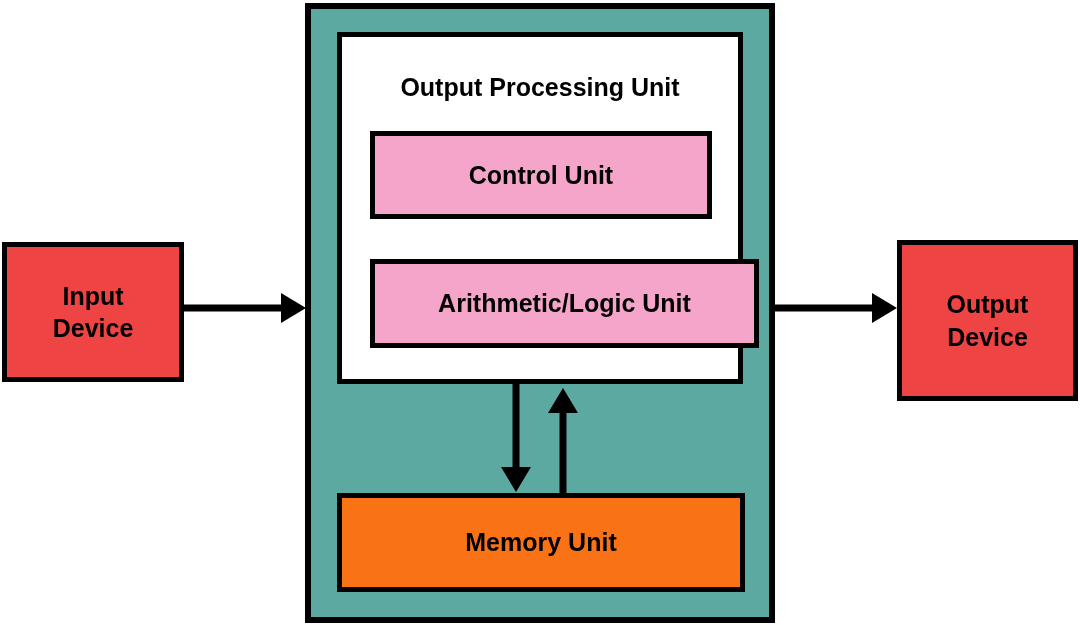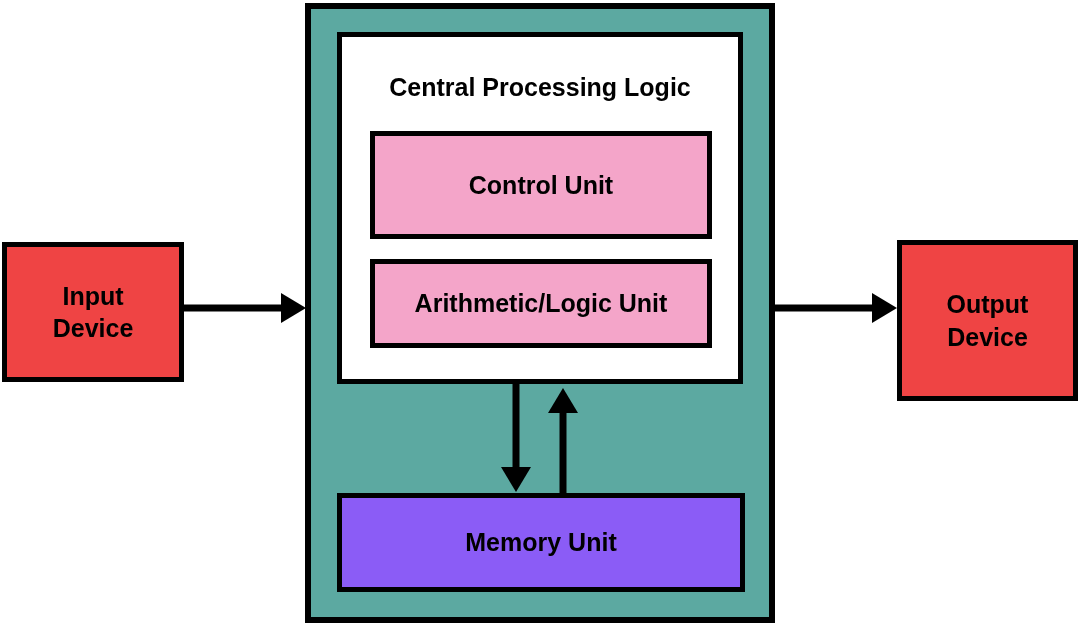--- a/index.html
+++ b/index.html
@@ -52,25 +52,25 @@
   .unit-box {
     position: absolute;
     border: 5px solid #000000;
     display: flex;
     align-items: center;
     justify-content: center;
     font-weight: bold;
     font-size: 25px;
     color: #000000;
   }
-  .control-unit { left: 370px; top: 131px; width: 342px; height: 108px; }
-  .alu-unit     { left: 370px; top: 259px; width: 342px; height: 89px; }
+  .control-unit { left: 370px; top: 131px; width: 342px; height: 88px; }
+  .alu-unit     { left: 370px; top: 259px; width: 389px; height: 89px; }
   .memory-unit  {
     left: 337px; top: 493px; width: 408px; height: 99px;
-    background: #8b5cf6;
+    background: #f97316;
   }
   .arrows {
     position: absolute;
     left: 0; top: 0;
     width: 1080px; height: 625px;
     pointer-events: none;
   }
   .arrows line    { stroke: #000000; stroke-width: 7; }
   .arrows polygon { fill: #000000; }
 </style>
@@ -80,21 +80,21 @@
 <div class="canvas">
 
   <div class="box input-device">
     <span>Input
 Device</span>
   </div>
 
   <div class="cpu-container" style="background-color: rgb(92, 169, 161);"></div>
 
   <div class="cpu-inner">
-    <div class="cpu-title">Central Processing Logic</div>
+    <div class="cpu-title">Output Processing Unit</div>
   </div>
 
   <div class="unit-box control-unit" style="background-color: rgb(244, 165, 201);">
     <span>Control Unit</span>
   </div>
 
   <div class="unit-box alu-unit" style="background-color: rgb(244, 165, 201);">
     <span>Arithmetic/Logic Unit</span>
   </div>
 

